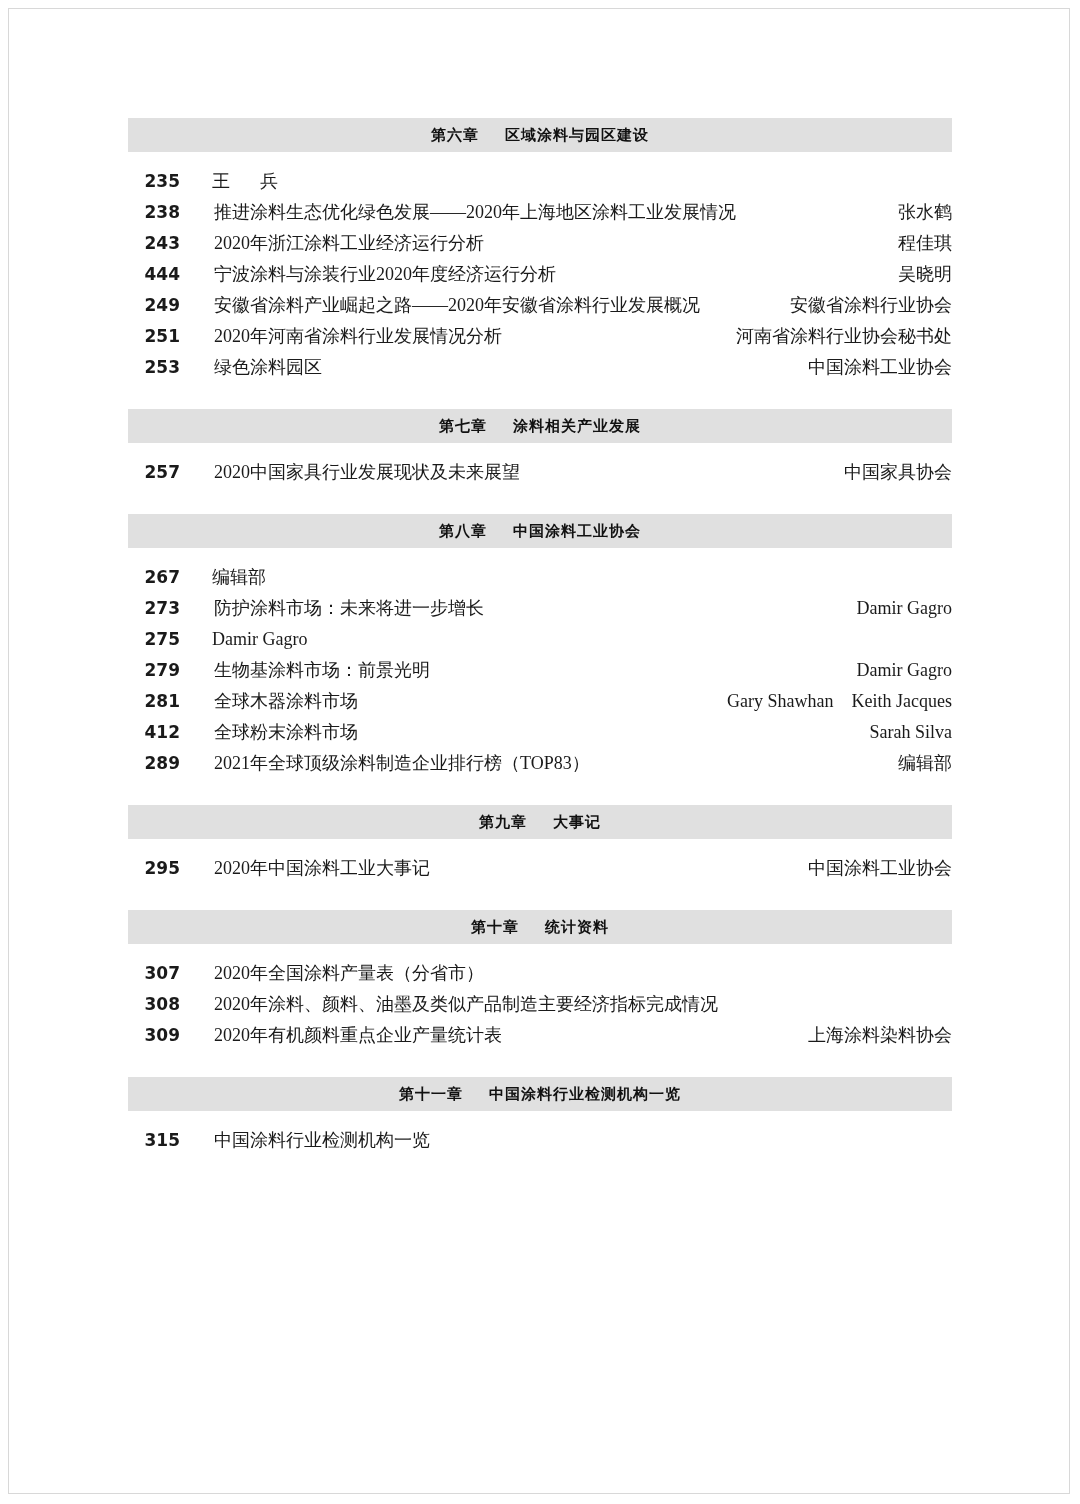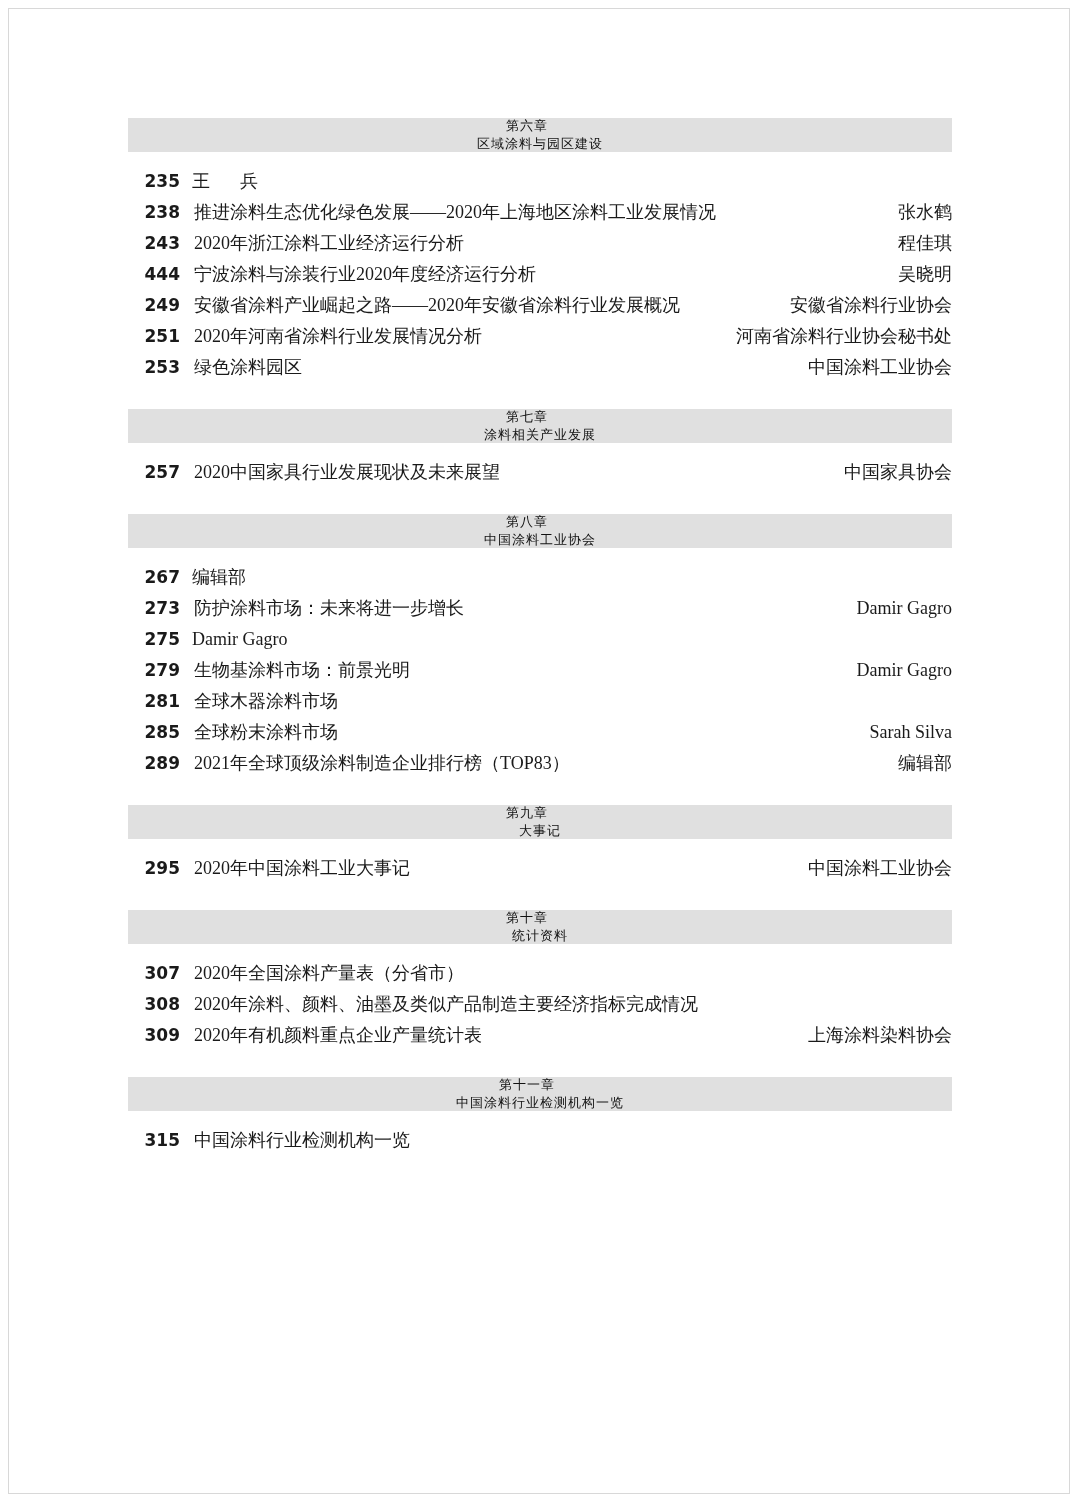--- a/index.html
+++ b/index.html
@@ -31,34 +31,34 @@
     top: 118px;
     width: 824px;
   }
   .chapter-bar {
     background: #e0e0e0;
     height: 34px;
     display: flex;
     align-items: center;
     justify-content: center;
     font-family: "DejaVu Sans", sans-serif;
-    font-weight: normal;
-    font-size: 13px;
+    font-weight: bold;
+    font-size: 15px;
     letter-spacing: 1px;
     color: #111;
     margin-bottom: 14px;
-    flex-direction: column;
   }
   .chapter-bar .ch-num { margin-right: 26px; }
   .entries { margin-bottom: 26px; }
   .entry {
     display: flex;
     align-items: flex-start;
     font-size: 18px;
     line-height: 31px;
+    gap: 20px;
   }
   .entry .pg {
     width: 52px;
     text-align: right;
     font-weight: bold;
     font-family: "DejaVu Sans", sans-serif;
     font-size: 17px;
     flex: 0 0 52px;
   }
   .entry .title {
@@ -152,23 +152,24 @@
         <span class="author">Damir Gagro</span>
       </div>
       <div class="entry">
         <span class="pg">279</span>
         <span class="title">生物基涂料市场：前景光明</span>
         <span class="author">Damir Gagro</span>
       </div>
       <div class="entry">
         <span class="pg">281</span>
         <span class="title">全球木器涂料市场</span>
-      </div>
-      <div class="entry">
-        <span class="pg">285</span>
+        <span class="author">Gary Shawhan　Keith Jacques</span>
+      </div>
+      <div class="entry">
+        <span class="pg">412</span>
         <span class="title">全球粉末涂料市场</span>
         <span class="author">Sarah Silva</span>
       </div>
       <div class="entry">
         <span class="pg">289</span>
         <span class="title">2021年全球顶级涂料制造企业排行榜（TOP83）</span>
         <span class="author">编辑部</span>
       </div>
     </div>
     <div class="chapter-bar">

